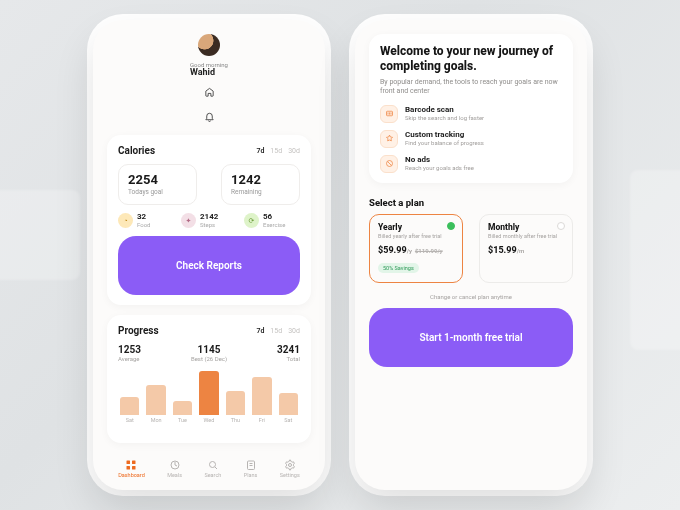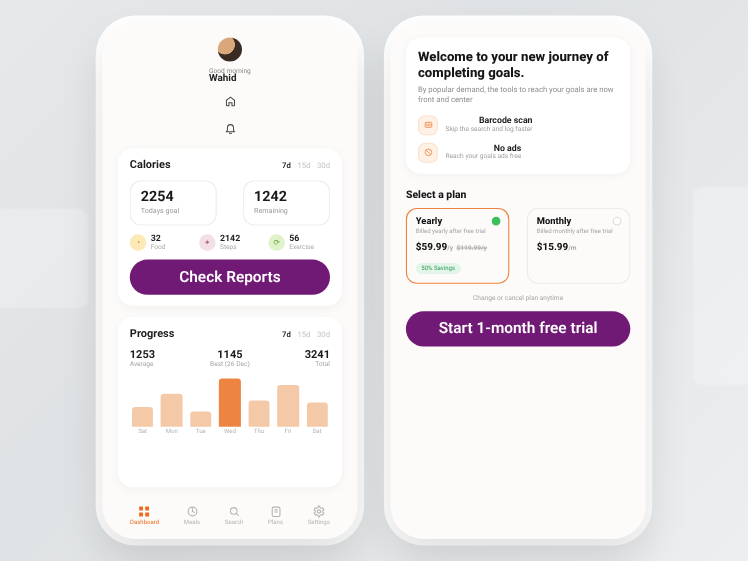--- a/index.html
+++ b/index.html
@@ -39,21 +39,21 @@
   .numbox .big{ font-size:13px; font-weight:700; color:#1a1a1a; line-height:1;}
   .numbox .lab{ font-size:6.5px; color:#999; margin-top:2px;}
   .chips{ display:flex; gap:7px; margin-bottom:8px;}
   .chip{ flex:1; display:flex; align-items:center; gap:4px;}
   .chip-ic{width:15px;height:15px;border-radius:50%; display:flex;align-items:center;justify-content:center; font-size:7px;}
   .chip-ic.y{background:#fde8b8;color:#c08a1d;}
   .chip-ic.p{background:#f3dfe6;color:#b26b86;}
   .chip-ic.g{background:#def3c9;color:#6e9e3e;}
   .chip-txt .v{font-size:8px;font-weight:700;color:#222;line-height:1;}
   .chip-txt .l{font-size:6px;color:#aaa;}
-  .btn{ background:#701a75; color:#fff; font-size:14px; font-weight:600; text-align:center; border-radius:18px; padding:8px 0;}
+  .btn{ background:#8b5cf6; color:#fff; font-size:10px; font-weight:600; text-align:center; border-radius:18px; padding:24px 0;}
   .progress-row{ display:flex; justify-content:space-between; margin-bottom:6px;}
   .progress-row .p{ text-align:center;}
   .progress-row .p.l{text-align:left;} .progress-row .p.r{text-align:right;}
   .progress-row .pv{ font-size:10px; font-weight:700; color:#1b1b1b;}
   .progress-row .pl{ font-size:6px; color:#a6a4a2;}
   .bars{ display:flex; align-items:flex-end; gap:7px; height:55px; padding:0 2px;}
   .bar{ flex:1; display:flex; flex-direction:column; align-items:center; gap:2px;}
   .bar-fill{ width:100%; background:#f4c9a8; border-radius:3px 3px 0 0;}
   .bar.active .bar-fill{ background:#ed8442;}
   .bar-lab{ font-size:5.5px; color:#b7b4b2;}
@@ -63,21 +63,21 @@
   .tab svg{ width:12px;height:12px;}
   .tab-l{ font-size:5.5px;}
   
   .top2{ display:flex; align-items:center; margin-bottom:10px;}
   .top2 .t{ flex:1; text-align:center; font-size:9px; font-weight:700; color:#1e1e1e;}
   .wtitle{ font-size:12px; font-weight:800; color:#161616; line-height:1.25; margin-bottom:4px;}
   .wsub{ font-size:7px; color:#8f8d8b; line-height:1.35; margin-bottom:8px;}
   .feat{ display:flex; align-items:flex-start; gap:7px; margin-bottom:7px;}
   .feat-ic{ width:18px;height:18px;border-radius:6px;background:#fff1e6; border:1px solid #fbe0cb; display:flex;align-items:center;justify-content:center;color:#ed8442;}
   .feat-ic svg{width:9px;height:9px;}
-  .feat-t{ font-size:8px; font-weight:700; color:#1d1d1d;text-align:right;}
+  .feat-t{ font-size:8px; font-weight:700; color:#1d1d1d;}
   .feat-s{ font-size:6px; color:#a19e9c;}
   .sp-title{ font-size:9.5px; font-weight:800; color:#161616; margin:4px 0 6px;}
   .plans{ display:flex; gap:16px; margin-bottom:4px;}
   .plan{ flex:1; border:1px solid #ecebe9; border-radius:10px; padding:7px 8px 8px; position:relative;}
   .plan .dot{ position:absolute; right:7px; top:7px; width:8px;height:8px;border-radius:50%; border:1px solid #dcdad8; background:#fff;}
   .plan.sel{ border-color:#ed8442;}
   .plan.sel .dot{ background:#3bbf5c; border-color:#3bbf5c;}
   .plan-n{ font-size:8.5px; font-weight:800; color:#161616;}
   .plan-b{ font-size:5.5px; color:#a6a3a1; margin-top:1px; line-height:1.2;}
   .price{ margin-top:6px; font-size:9px; font-weight:800; color:#161616;}
@@ -260,20 +260,31 @@
           <svg viewBox="0 0 24 24" fill="none" stroke="currentColor" stroke-width="2">
             <rect x="4" y="6" width="16" height="12" rx="2"></rect>
             <path d="M8 9v6M12 9v6M16 9v6"></path>
           </svg>
         </div>
       <div>
           <div class="feat-t">Barcode scan</div>
           <div class="feat-s">Skip the search and log faster</div>
         </div>
     </div>
+    <div class="feat">
+      <div class="feat-ic">
+          <svg viewBox="0 0 24 24" fill="none" stroke="currentColor" stroke-width="2">
+            <path d="M12 3l2.5 5 5.5.8-4 4 1 5.5L12 16l-5 2.3 1-5.5-4-4 5.5-.8L12 3z"></path>
+          </svg>
+        </div>
+      <div>
+          <div class="feat-t">Custom tracking</div>
+          <div class="feat-s">Find your balance of progress</div>
+        </div>
+    </div>
     <div class="feat" style="margin-bottom:0;">
       <div class="feat-ic">
           <svg viewBox="0 0 24 24" fill="none" stroke="currentColor" stroke-width="2">
             <circle cx="12" cy="12" r="8"></circle>
             <path d="M7 7l10 10"></path>
           </svg>
         </div>
       <div>
           <div class="feat-t">No ads</div>
           <div class="feat-s">Reach your goals ads free</div>

